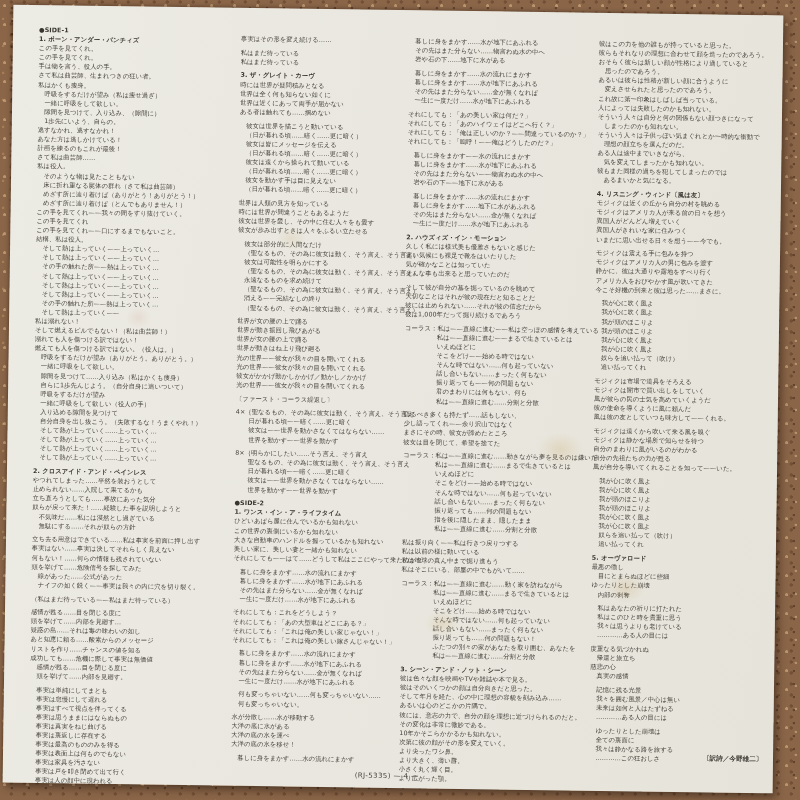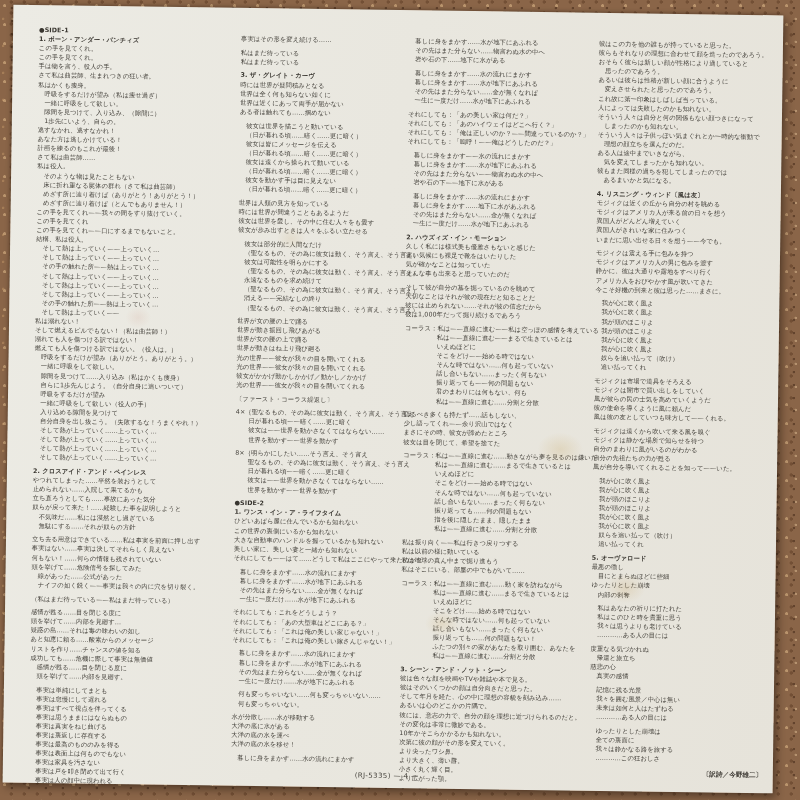--- a/index.html
+++ b/index.html
@@ -22,21 +22,21 @@
     font-size:6.3px;letter-spacing:.1px;}
   .ln{white-space:pre;line-height:9.1px;min-height:9.1px;}
   .ln:empty{min-height:4.6px;height:4.6px;}
   .hd{font-weight:bold;color:#38352f;}
   .c1{left:26px;top:20px;width:200px;}
   .c2{left:228px;top:26px;width:188px;}
   .c3{left:396px;top:26px;width:192px;}
   .c4{left:586px;top:26px;width:180px;}
   .catalog{position:absolute;left:352px;top:762px;font-family:"DejaVu Sans",sans-serif;
     font-size:7px;color:#45423c;letter-spacing:.4px;}
-  .credit{position:absolute;left:700px;top:756px;font-family:"DejaVu Sans",sans-serif;
+  .credit{position:absolute;left:700px;top:740px;font-family:"DejaVu Sans",sans-serif;
     font-size:6.6px;font-weight:bold;color:#3c3933;}
   .stain{position:absolute;border-radius:50%;pointer-events:none;}
   .s1{left:530px;top:420px;width:46px;height:34px;background:radial-gradient(ellipse,rgba(196,160,86,.22),transparent 70%);}
   .s2{left:600px;top:560px;width:40px;height:30px;background:radial-gradient(ellipse,rgba(190,150,80,.2),transparent 70%);}
   .s3{left:420px;top:600px;width:34px;height:26px;background:radial-gradient(ellipse,rgba(196,160,86,.18),transparent 70%);}
   .s4{left:266px;top:218px;width:30px;height:24px;background:radial-gradient(ellipse,rgba(188,150,84,.14),transparent 70%);}
   .s5{left:116px;top:300px;width:26px;height:22px;background:radial-gradient(ellipse,rgba(200,140,120,.14),transparent 70%);}
 </style>
 </head>
 <body>

